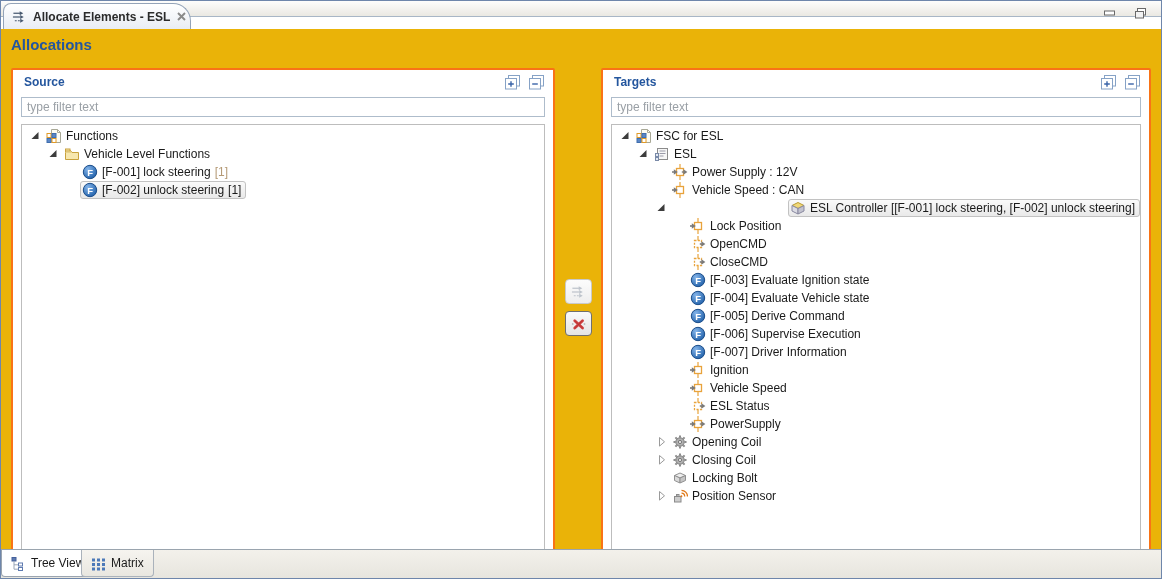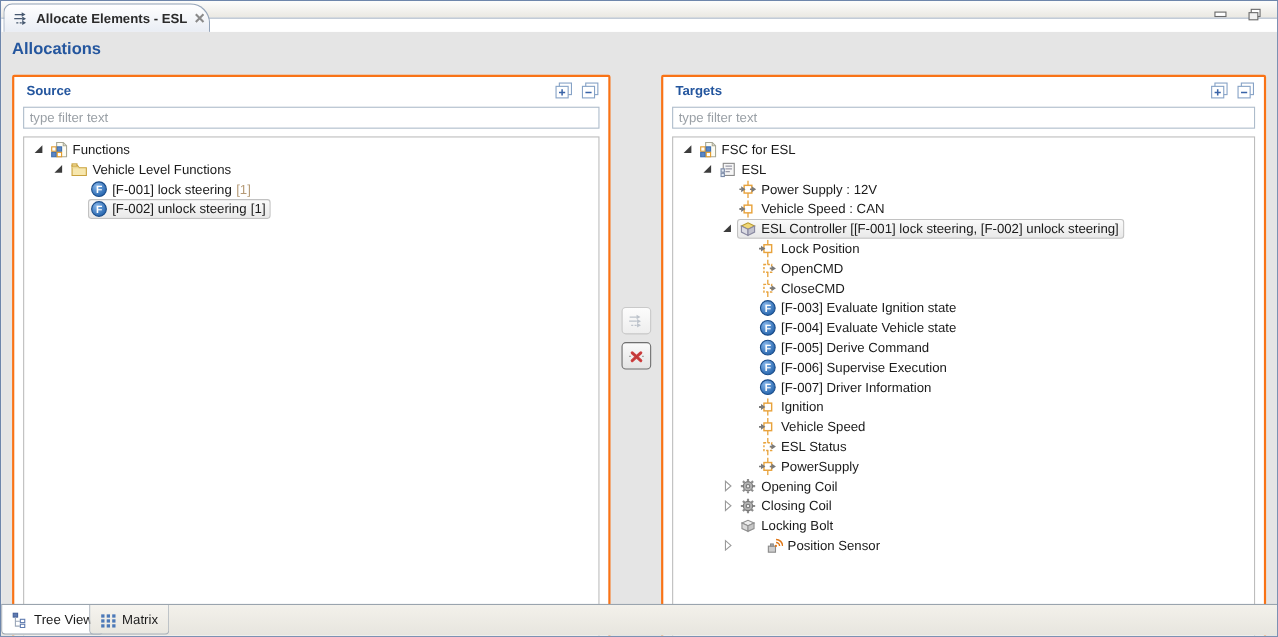--- a/index.html
+++ b/index.html
@@ -20,21 +20,21 @@
     position:absolute;left:2px;top:2px;height:26px;width:188px;
     background:linear-gradient(#ffffff,#e9edf4);
     border:1px solid #93a3b8;border-bottom:none;
     border-radius:8px 18px 0 0;
     display:flex;align-items:center;padding:0 10px 0 8px;gap:6px;
   }
   .view-tab .title{font-weight:bold;color:#2b2b2b;white-space:nowrap;}
   .win-controls{position:absolute;right:14px;top:6px;display:flex;gap:16px;align-items:center;}
   .win-controls .wbtn{width:14px;height:12px;display:inline-flex;align-items:center;justify-content:center;cursor:pointer;}
   
-  .content{position:absolute;left:0;top:28px;right:0;bottom:29px;background:#e5e5e5;}
+  .content{position:absolute;left:0;top:28px;right:0;bottom:29px;background:#eab308;}
   .heading{position:absolute;left:10px;top:7px;font-size:15px;font-weight:bold;color:#24569e;}
   .group{
     position:absolute;top:39px;height:554px;background:#fff;
     border:2px solid #f97316;border-radius:2px;
   }
   .group.src{left:10px;width:544px;}
   .group.tgt{left:600px;width:550px;}
   .group-title{position:absolute;left:11px;top:5px;font-weight:bold;color:#24569e;}
   .group-tools{position:absolute;right:8px;top:4px;display:flex;gap:7px;}
   .tool{width:17px;height:16px;display:inline-flex;cursor:pointer;}
@@ -337,21 +337,21 @@
                 <svg width="16" height="16" viewBox="0 0 16 16">
                   <line x1="8" y1="0" x2="8" y2="16" stroke="#e8a33c" stroke-width="1.2"></line>
                   <rect x="4.5" y="4.5" width="7" height="7" fill="#fff" stroke="#e8a33c" stroke-width="1.3"></rect>
                   <path d="M0 8h2.2" stroke="#7a7a7a" stroke-width="1.6"></path>
                   <path d="M1.8 5.3L5.8 8l-4 2.7z" fill="#7a7a7a"></path>
                 </svg>
               </span>
               <span class="tlabel">Vehicle Speed : CAN</span>
             </span>
           </div>
-          <div class="tree-row" style="padding-left: 42px;">
+          <div class="tree-row" style="padding-left: 42px; justify-content: space-between;">
             <span class="twistie">
               <svg width="16" height="16" viewBox="0 0 16 16">
                 <path d="M10.5 4v7h-7z" fill="#3c3c3c"></path>
               </svg>
             </span>
             <span class="rowbox selected">
               <span class="ticon">
                 <svg width="16" height="16" viewBox="0 0 16 16">
                   <path d="M2 5.5L8 2.5l6 3-6 3z" fill="#f0d878" stroke="#b89a30"></path>
                   <path d="M2 5.5l6 3v5.5l-6-3z" fill="#dcdce4" stroke="#8888a0"></path>
@@ -595,21 +595,21 @@
               <span class="ticon">
                 <svg width="16" height="16" viewBox="0 0 16 16">
                   <path d="M2.5 5.5L8 3l5.5 2.5L8 8z" fill="#eeeeee" stroke="#909090"></path>
                   <path d="M2.5 5.5L8 8v5l-5.5-2.5z" fill="#dadada" stroke="#909090"></path>
                   <path d="M13.5 5.5L8 8v5l5.5-2.5z" fill="#c6c6c6" stroke="#909090"></path>
                 </svg>
               </span>
               <span class="tlabel">Locking Bolt</span>
             </span>
           </div>
-          <div class="tree-row" style="padding-left: 42px; gap: 24px;">
+          <div class="tree-row" style="padding-left: 42px;">
             <span class="twistie">
               <svg width="16" height="16" viewBox="0 0 16 16">
                 <path d="M5.5 3.5l5 4.3-5 4.3z" fill="#ffffff" stroke="#9a9a9a"></path>
               </svg>
             </span>
             <span class="rowbox">
               <span class="ticon">
                 <svg width="16" height="16" viewBox="0 0 16 16">
                   <rect x="2.5" y="8.5" width="6.5" height="5.5" fill="#cdcdcd" stroke="#8a8a8a"></rect>
                   <rect x="4.5" y="6.5" width="2.5" height="2" fill="#b2b2b2" stroke="#8a8a8a"></rect>

